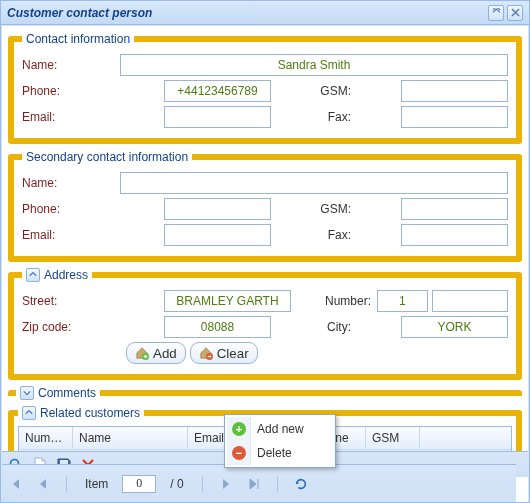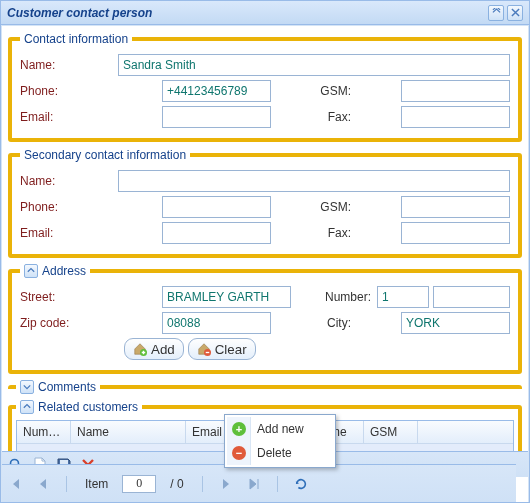--- a/index.html
+++ b/index.html
@@ -2,29 +2,29 @@
 <html><head>
 <meta charset="utf-8">
 <style>
   * { box-sizing: border-box; }
   body { margin:0; font-family: Tahoma, Arial, sans-serif; font-size:12px; color:#15428b; background:#fff; }
   .panel { width:530px; height:503px; border:1px solid #99bbe8; background:#d4e4f6; position:relative; }
   .hdr { height:24px; background:linear-gradient(to bottom,#d9e8fb,#c3daf4); border-bottom:1px solid #99bbe8; display:flex; align-items:center; padding:0 6px;font-style:italic; }
   .hdr .title { font-weight:bold; flex:1; }
   .hdr .tool { width:16px; height:16px; margin-left:3px; border:1px solid #8ab1e0; background:linear-gradient(to bottom,#f3f8fe,#cfe2f7); border-radius:2px; display:flex; align-items:center; justify-content:center; cursor:pointer; color:#4a7bbd; font-size:10px; line-height:1; }
   .body { position:absolute; top:25px; left:1px; right:1px; bottom:0; background:#fff; overflow:hidden; }
-  fieldset { border:4px solid #eab308; border-radius:3px; margin:6px 6px 4px 6px; padding:8px 8px 6px 8px; background:#fff; position:relative; }
+  fieldset { border:6px solid #eab308; border-radius:3px; margin:6px 6px 4px 6px; padding:8px 8px 6px 8px; background:#fff; position:relative; }
   fieldset > legend { color:#15428b; font-size:12px; padding:0 4px; }
   fieldset.collapsible > legend .toggle { display:inline-flex; width:14px; height:14px; border:1px solid #8ab1e0; background:linear-gradient(to bottom,#f3f8fe,#cfe2f7); border-radius:2px; align-items:center; justify-content:center; margin-right:4px; color:#4a7bbd; font-size:9px; cursor:pointer; }
   fieldset.collapsed { padding-bottom:0; padding-top:0; border-left:none; border-right:none; border-bottom:none; }
   .row { display:flex; align-items:center; margin-bottom:4px; }
   .lbl { width:98px; text-align:left; padding-right:6px; color:#7f1d1d; }
   .lbl2 { width:68px; text-align:right; padding-right:6px; color:#333; }
   .fld { flex:1; }
-  input.text { width:100%; height:22px; border:1px solid #9ab4d4; background:#fff; padding:2px 4px; color:#0f766e; font:12px Tahoma,Arial,sans-serif; }
+  input.text { width:100%; height:22px; border:1px solid #9ab4d4; background:#fff; padding:2px 4px; color:#4d7c0f; font:12px Tahoma,Arial,sans-serif;text-align:center; }
   .col { flex:1;margin-left:44px; }
   .gap { width:18px; }
   .btnrow { margin-left:104px; display:flex; gap:4px; }
   .btn { height:22px; border:1px solid #9ab4d4; background:linear-gradient(to bottom,#fefefe,#e4effb); border-radius:9px; padding:0 8px; display:inline-flex; align-items:center; gap:4px; cursor:pointer; color:#333; }
   .btn svg { width:14px; height:14px; }
   .grid { border:1px solid #99bbe8; margin:0 0 0 0; }
   .gridhdr { display:flex; background:linear-gradient(to bottom,#f9fbfe,#e3eefb); border-bottom:1px solid #c8d9ee; }
   .gridhdr .c { padding:4px 6px; border-right:1px solid #c8d9ee; color:#333; overflow:hidden; white-space:nowrap; text-overflow:ellipsis; }
   .gridbody { height:42px; background:#fff; position:relative; }
   .gridrow { height:20px; border-bottom:1px dotted #c5d6ea; }

